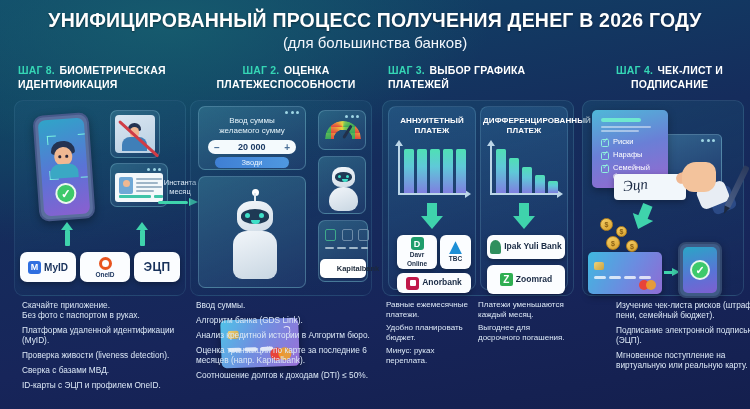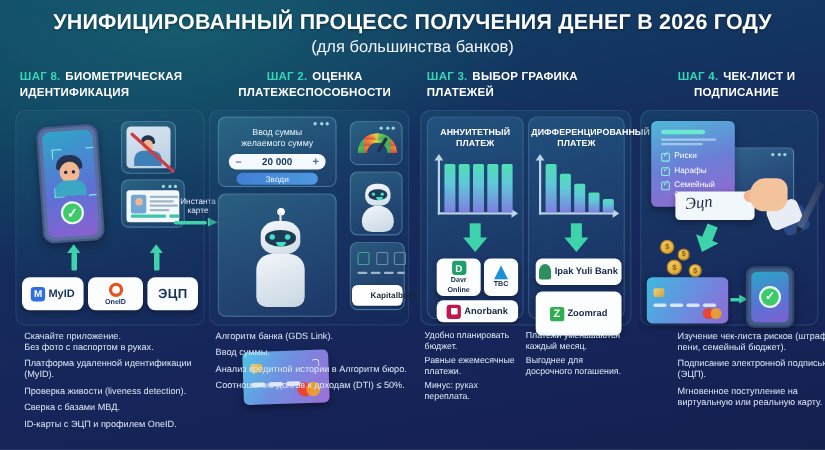--- a/index.html
+++ b/index.html
@@ -244,21 +244,21 @@
   .arrow-down .hd { position:absolute; left:0; top:13px; width:0;height:0;
      border-left:11px solid transparent;border-right:11px solid transparent;border-top:13px solid #3fd3ac; }
   .bankbox {
     position:absolute; background:#fbfdff; border-radius:6px; box-shadow:0 2px 5px rgba(0,0,0,.3);
     display:flex; align-items:center; justify-content:center; gap:3px; color:#1a2b45;
   }
   #bb-davr { left:8px; top:128px; width:40px; height:34px; flex-direction:column; gap:1px; }
   #bb-tbc  { left:51px; top:128px; width:31px; height:34px; flex-direction:column; gap:1px; }
   #bb-anor { left:8px; top:166px; width:74px; height:20px; }
   #bb-ipak { left:6px; top:128px; width:78px; height:24px; }
-  #bb-zoom { left:6px; top:158px; width:78px; height:40px; }
+  #bb-zoom { left:6px; top:158px; width:78px; height:29px; }
   .bi { width:13px; height:13px; border-radius:3px; }
   .bi-davr { background:#1f9d6b; position:relative; }
   .bi-davr::after{content:"D";position:absolute;inset:0;color:#fff;font-size:9px;font-weight:bold;display:flex;align-items:center;justify-content:center;}
   .bi-tbc { background:#1d8fd6; clip-path: polygon(50% 0,100% 100%,0 100%); border-radius:0; }
   .bi-anor { background:#c0184a; position:relative; }
   .bi-anor::after{content:"";position:absolute;left:3.5px;top:3.5px;width:6px;height:6px;background:#fff;border-radius:1px;}
   .bi-ipak { width:11px;height:14px; background:#2f8f5e; border-radius:50% 50% 2px 2px; }
   .bi-zoom { background:#2fae52; position:relative; border-radius:2px; }
   .bi-zoom::after{content:"Z";position:absolute;inset:0;color:#fff;font-size:10px;font-weight:bold;display:flex;align-items:center;justify-content:center;}
   .blabel { font-size:6.5px; font-weight:bold; text-align:center; line-height:7.5px; }
@@ -438,21 +438,21 @@
       <span class="ring-oneid"></span>
       <span class="t-oneid">OneID</span>
     </div>
     <div class="logo-chip" id="lg-ecp">
       <span class="t-ecp">ЭЦП</span>
     </div>
   </div>
 
   <div id="instant">
     <div>Инстанта</div>
-    <div>карте</div>
+    <div>месяц</div>
   </div>
   <div id="instant-arrow">
     <div class="st"></div>
       <div class="hd"></div>
   </div>
 
   <div class="col" id="col2">
     <div class="col-bg"></div>
 
     <div class="card" id="amountpanel">
@@ -670,28 +670,29 @@
   </div>
 
   <div class="notes" id="notes1">
       <p>Скачайте приложение.<br>Без фото с паспортом в руках.</p>
       <p>Платформа удаленной идентификации (MyID).</p>
       <p>Проверка живости (liveness detection).</p>
       <p>Сверка с базами МВД.</p>
       <p>ID-карты с ЭЦП и профилем OneID.</p>
     </div>
   <div class="notes" id="notes2">
+      <p>Ввод суммы.</p>
       <p>Алгоритм банка (GDS Link).</p>
-      <p>Ввод суммы.</p>
       <p>Анализ кредитной истории в Алгоритм бюро.</p>
+      <p>Оценка транзакций по карте за последние 6 месяцев (напр. Kapitalbank).</p>
       <p>Соотношение долгов к доходам (DTI) ≤ 50%.</p>
     </div>
   <div class="notes" id="notes3a">
+      <p>Равные ежемесячные платежи.</p>
       <p>Удобно планировать бюджет.</p>
-      <p>Равные ежемесячные платежи.</p>
       <p>Минус: руках переплата.</p>
     </div>
   <div class="notes" id="notes3b">
       <p>Платежи уменьшаются каждый месяц.</p>
       <p>Выгоднее для досрочного погашения.</p>
     </div>
   <div class="notes" id="notes4">
       <p>Изучение чек-листа рисков (штрафы, пени, семейный бюджет).</p>
       <p>Подписание электронной подписью (ЭЦП).</p>
       <p>Мгновенное поступление на виртуальную или реальную карту.</p>

